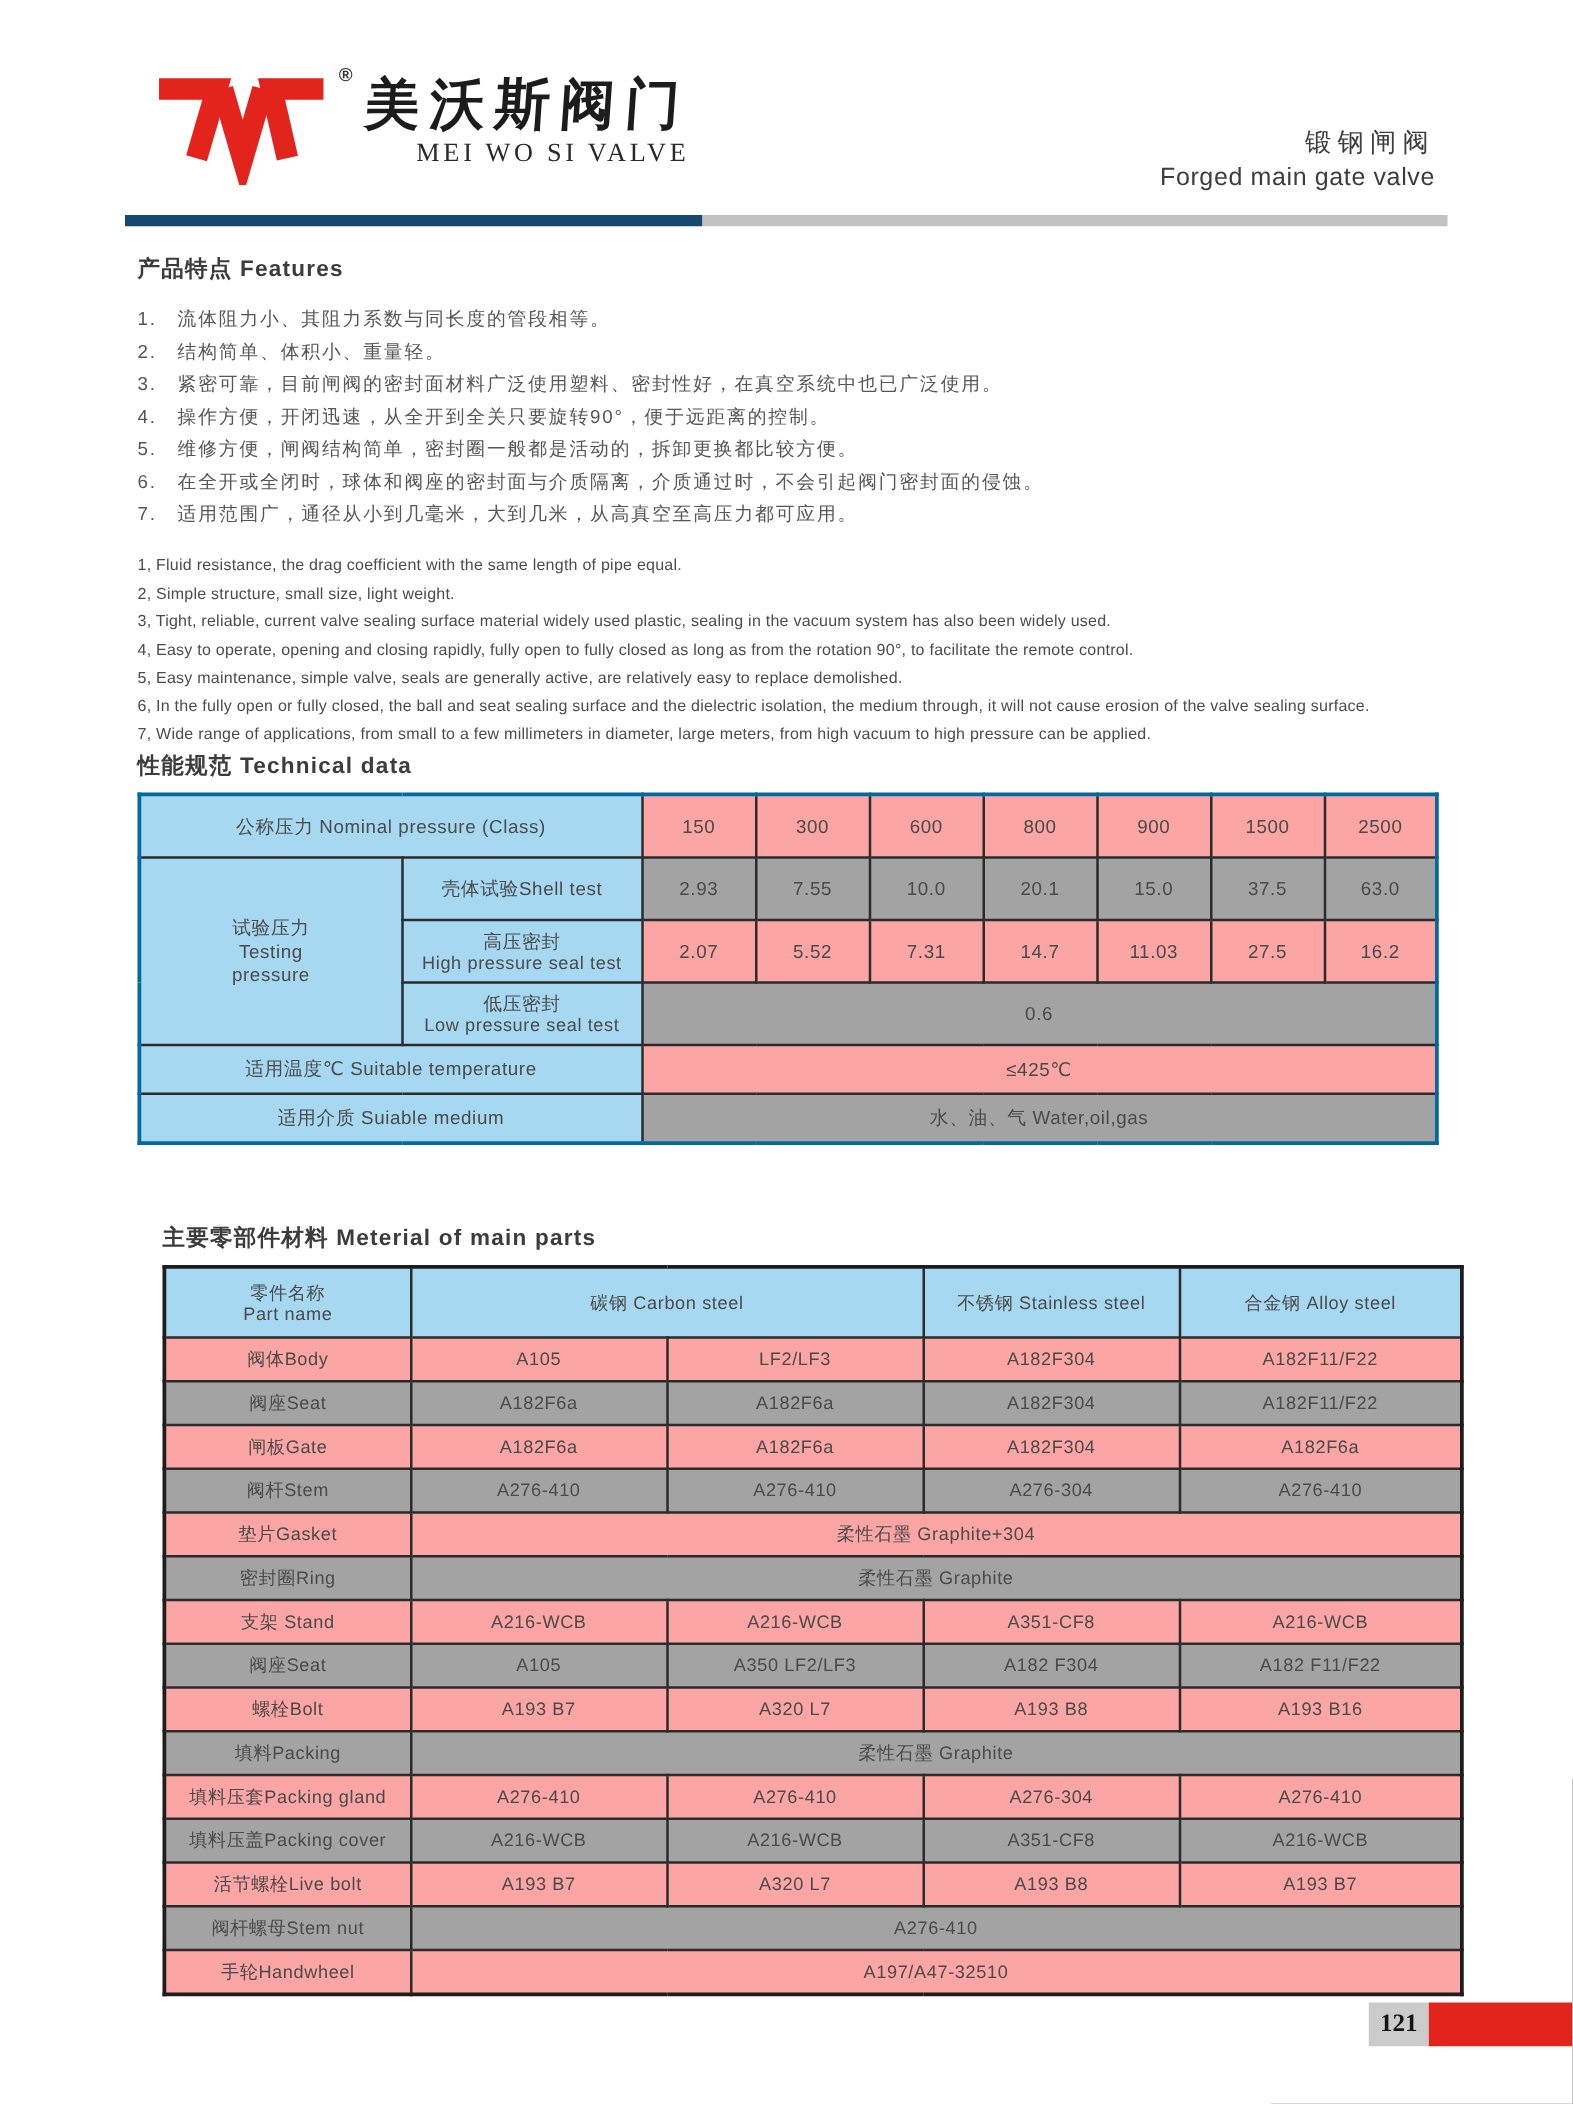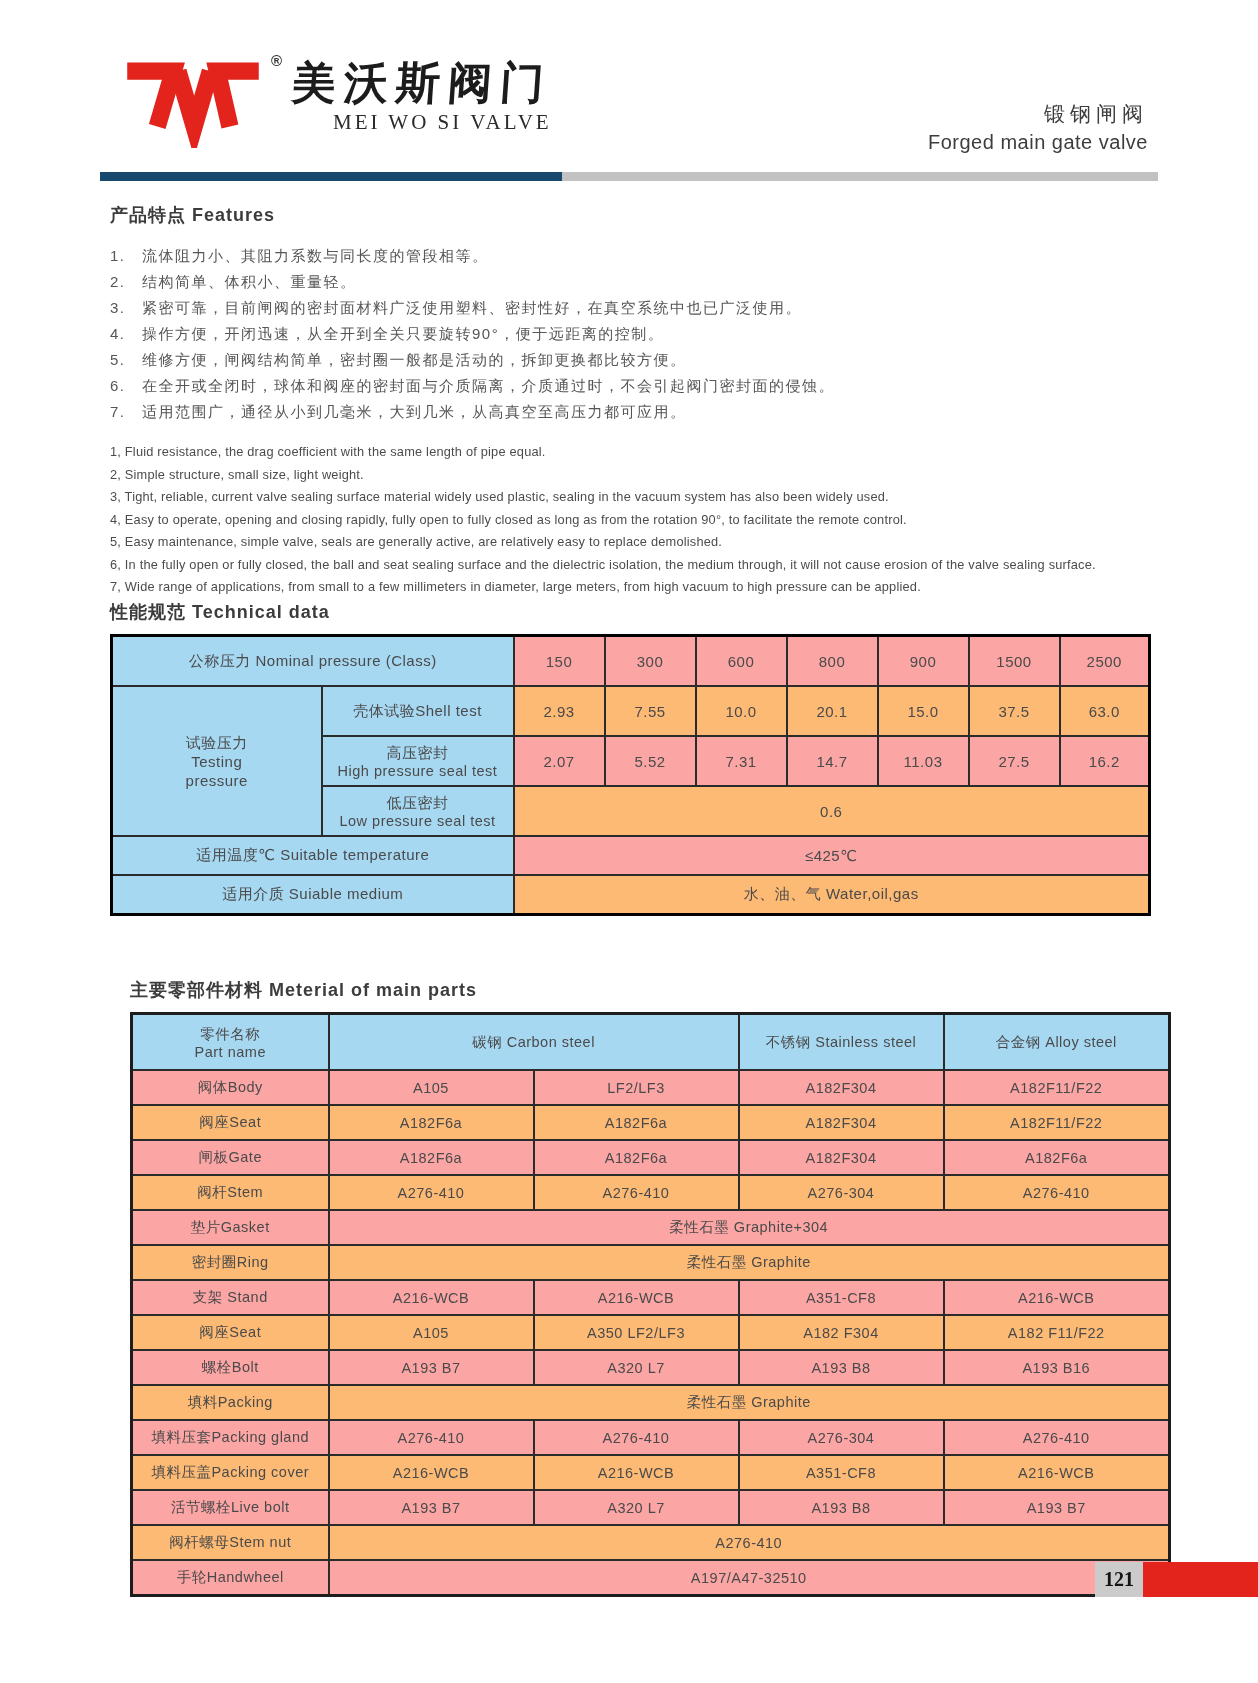--- a/index.html
+++ b/index.html
@@ -31,33 +31,33 @@
   .cn-item{display:flex;font-size:15px;color:#565656;line-height:26px;letter-spacing:1.5px;}
   .cn-item .num{width:32px;flex:0 0 32px;}
   .en-list{margin-top:16px;}
   .en-item{font-size:12.8px;color:#4c4c4c;line-height:22.5px;letter-spacing:.2px;}
   .tech{position:absolute;left:110px;top:600px;width:1040px;}
   .mats{position:absolute;left:110px;top:978px;width:1040px;padding-left:20px;}
   
   table{border-collapse:collapse;width:1038px;table-layout:fixed;margin-top:10px;}
   td{border:2px solid #2b2b2b;text-align:center;vertical-align:middle;
      font-size:15px;color:#4a4a4a;padding:2px 4px;letter-spacing:.5px;}
-  .t-tech{border:3px solid #000000;}
+  .t-tech{border:3px solid #0369a1;}
   .t-mats{border:3px solid #1d1d1d;}
   .blue{background:#a7d8f2;}
-  .lblue{background:#fdba74;margin-left:28px;}
+  .lblue{background:#a3a3a3;margin-left:28px;}
   .white{background:#fca5a5;}
   .t-tech td{height:44px;}
   .t-tech tr.short td{height:33px;}
   .lbl-2l .en{display:block;font-size:14.5px;}
   .stack span{display:block;line-height:19px;}
   .t-mats td{height:29px;font-size:14.5px;}
   .t-mats .hdr-cell{height:50px;}
   
-  .foot{position:absolute;top:1562px;left:0;width:1258px;height:35px;}
+  .foot{position:absolute;top:1602px;left:0;width:1258px;height:35px;}
   .pg-box{position:absolute;left:1095px;top:0;width:48px;height:35px;background:#cbcbcb;
     display:flex;align-items:center;justify-content:center;
     font-family:"Liberation Serif","DejaVu Serif",serif;font-weight:bold;font-size:20px;color:#141414;}
   .pg-red{position:absolute;left:1143px;top:0;width:115px;height:35px;background:#e2241d;}
 </style>
 </head>
 <body>
 
 <div class="page">
 

